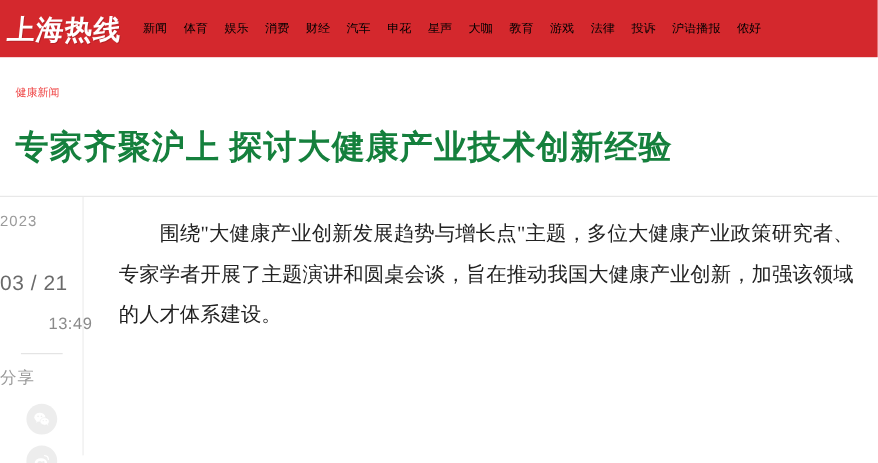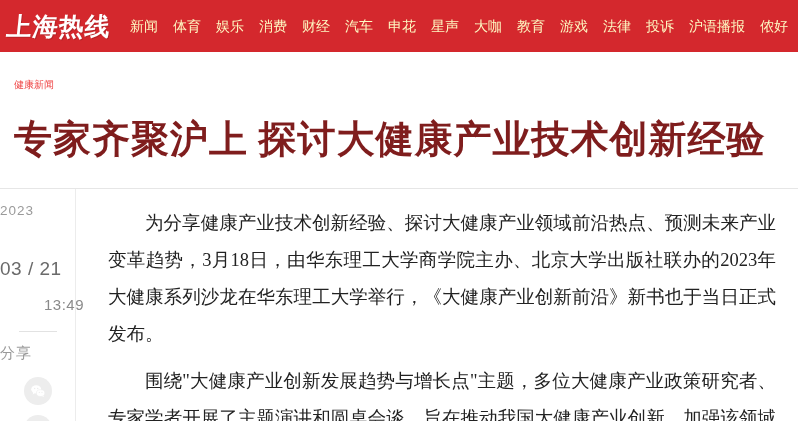--- a/index.html
+++ b/index.html
@@ -42,22 +42,22 @@
     text-shadow: 1px 1px 0 rgba(0,0,0,0.15);
   }
   .navlinks {
     display: flex;
     align-items: center;
     flex: 1 1 auto;
     overflow: hidden;
     padding-left: 12px;
   }
   .navlink {
-    color: #fef9c3;
-    font-size: 14px;
+    color: #000000;
+    font-size: 11px;
     line-height: 1;
     margin-right: 15px;
     white-space: nowrap;
     cursor: pointer;
   }
   .navlink:last-child { margin-right: 8px; }
 
   
   .breadcrumb-wrap {
     padding: 22px 0 0 14px;
@@ -67,23 +67,23 @@
     font-size: 10px;
     color: #ef4444;
     cursor: pointer;
     display: inline-block;
   }
 
   
   .headline {
     margin: 12px 16px 0 14px;
     font-family: "Liberation Serif", serif;
-    font-size: 38px;
+    font-size: 30px;
     font-weight: bold;
-    color: #7f1d1d;
+    color: #15803d;
     letter-spacing: 1px;
     line-height: 1.25;
   }
 
   
   .divider {
     margin-top: 24px;
     border-top: 1px solid #e6e6e6;
     width: 100%;
   }
@@ -227,17 +227,16 @@
           <ellipse cx="7.2" cy="9.6" rx="5.6" ry="4" fill="#ffffff"></ellipse>
           <ellipse cx="6.2" cy="9.6" rx="2.1" ry="1.6" fill="#ededed"></ellipse>
           <circle cx="9.4" cy="9.2" r="1.1" fill="#ededed"></circle>
           <path d="M10.6 3.2 a3.6 3.6 0 0 1 3.4 3.6" fill="none" stroke="#ffffff" stroke-width="1.2" stroke-linecap="round"></path>
         </svg>
       </div>
     </div>
   </div>
 
   <div class="article-col">
-    <p class="para">为分享健康产业技术创新经验、探讨大健康产业领域前沿热点、预测未来产业变革趋势，3月18日，由华东理工大学商学院主办、北京大学出版社联办的2023年大健康系列沙龙在华东理工大学举行，《大健康产业创新前沿》新书也于当日正式发布。</p>
     <p class="para">围绕"大健康产业创新发展趋势与增长点"主题，多位大健康产业政策研究者、专家学者开展了主题演讲和圆桌会谈，旨在推动我国大健康产业创新，加强该领域的人才体系建设。</p>
   </div>
 
 </div>
 
 </body></html>

